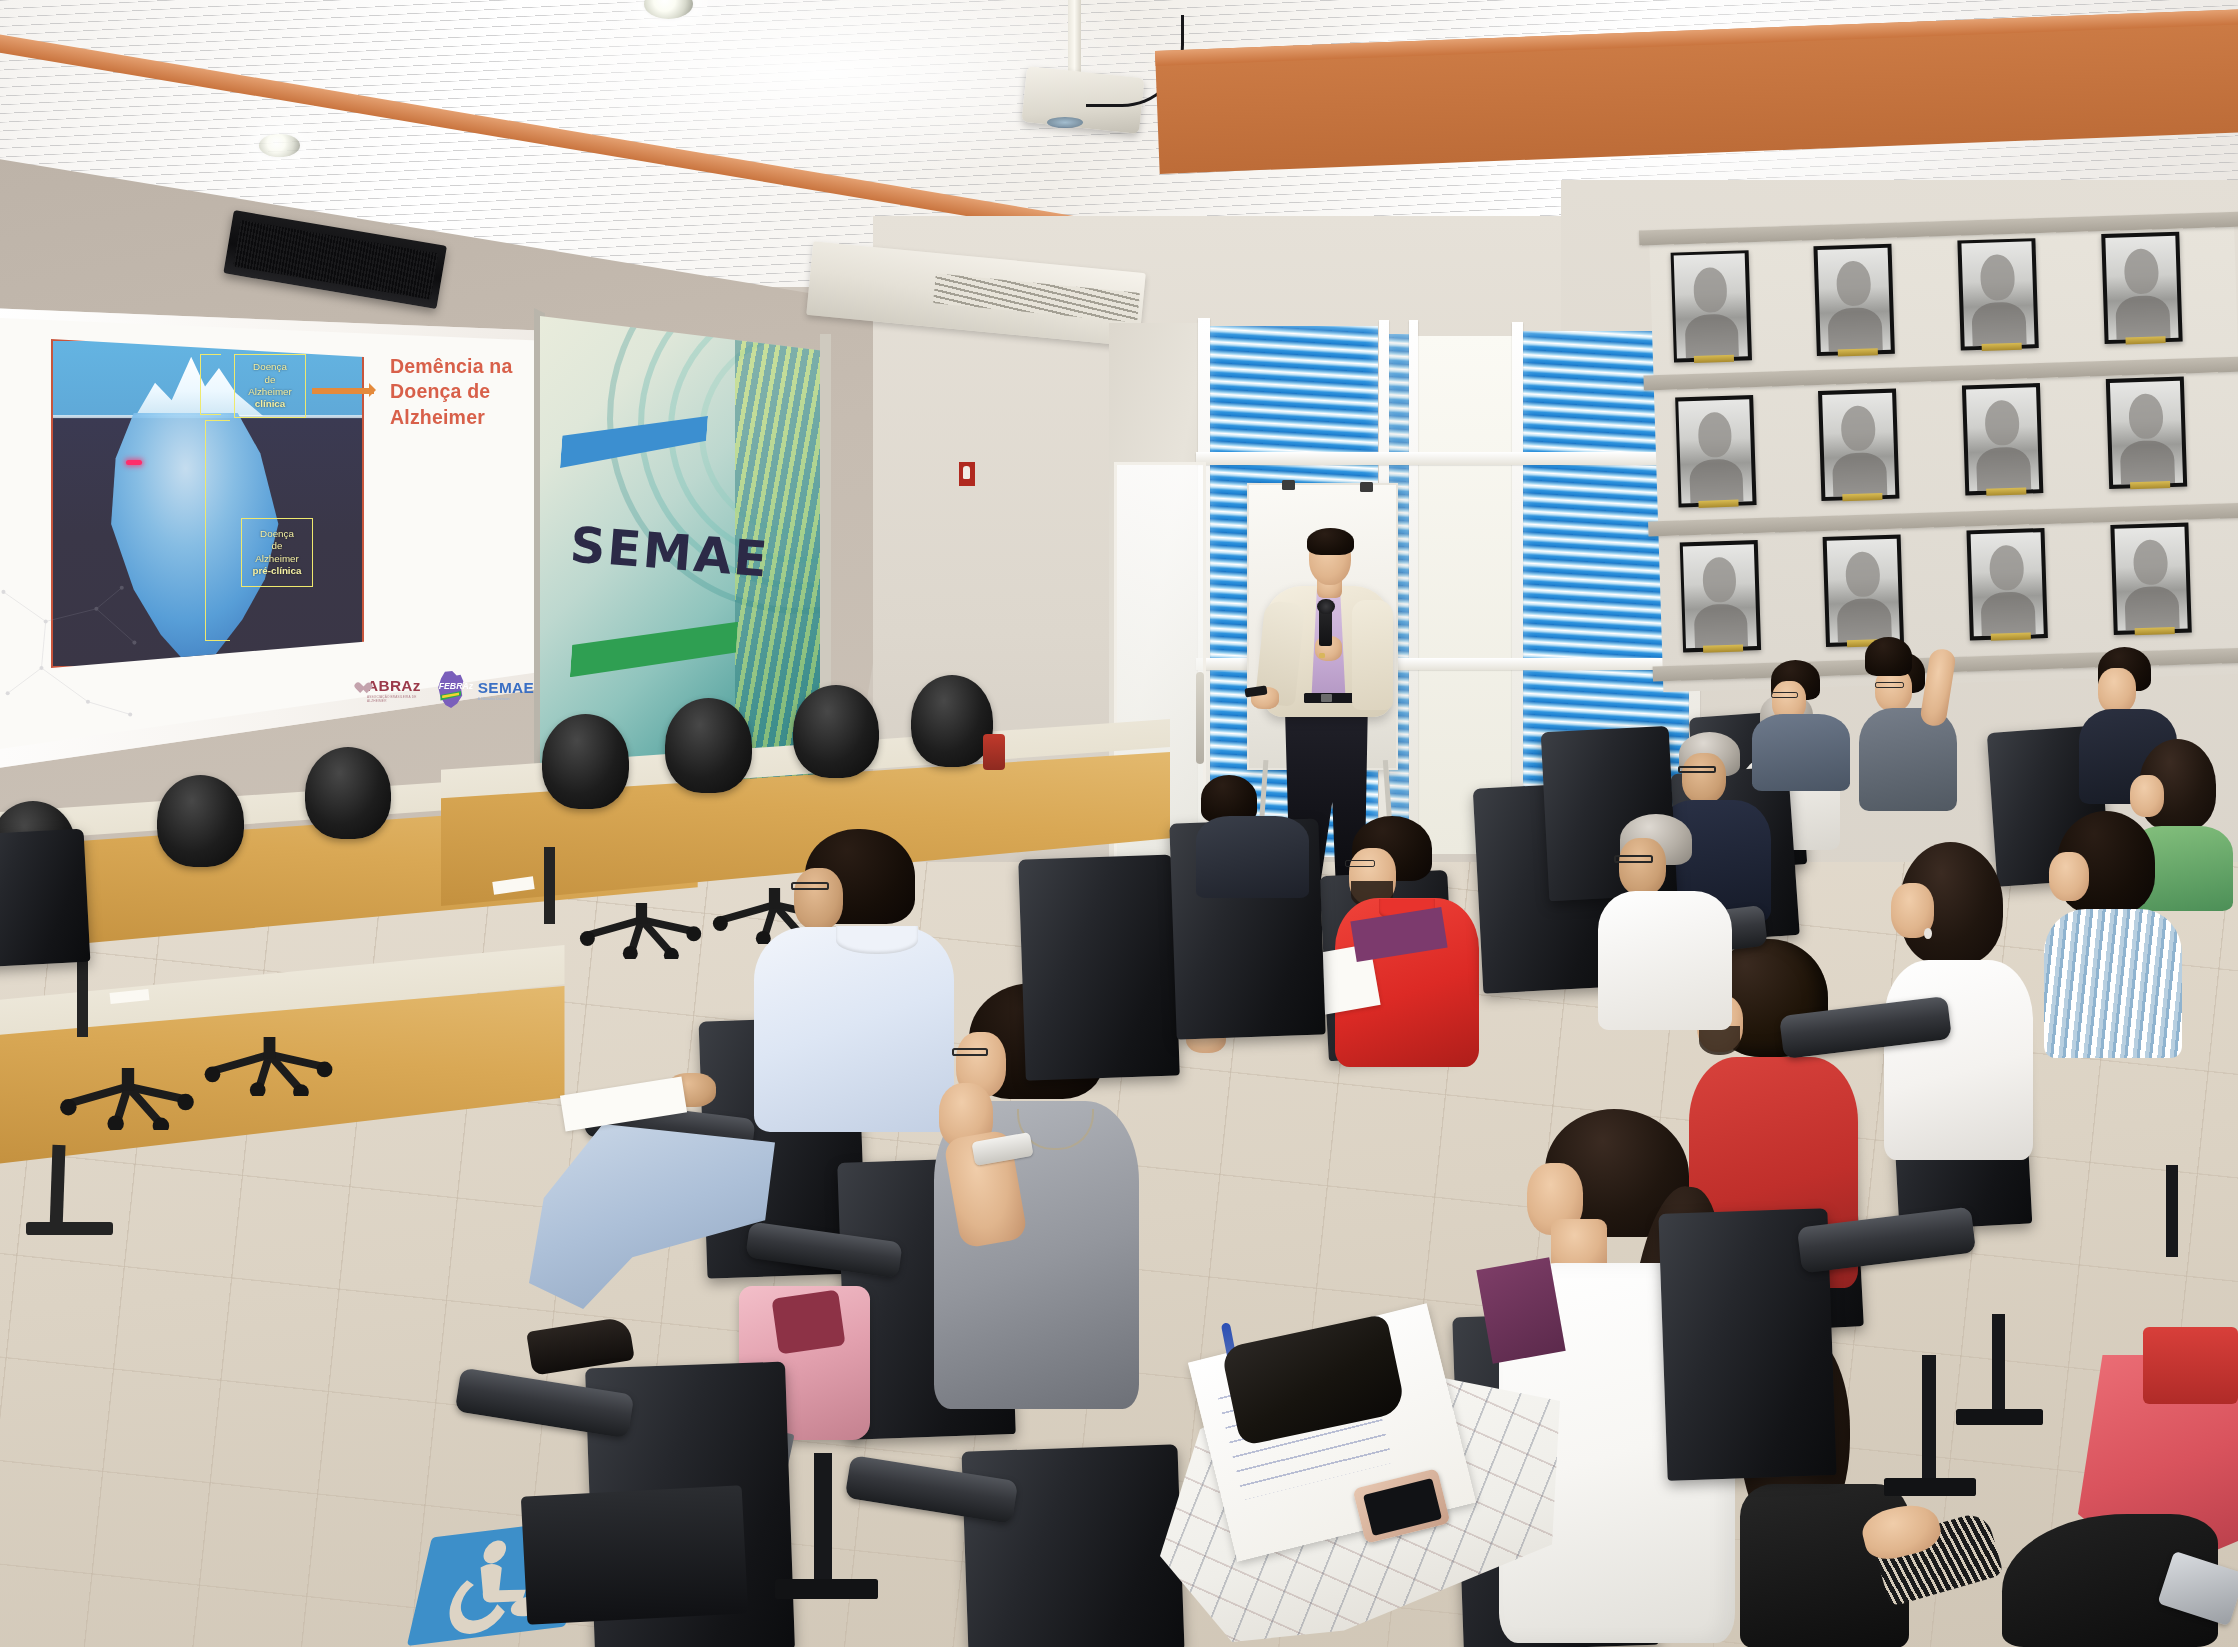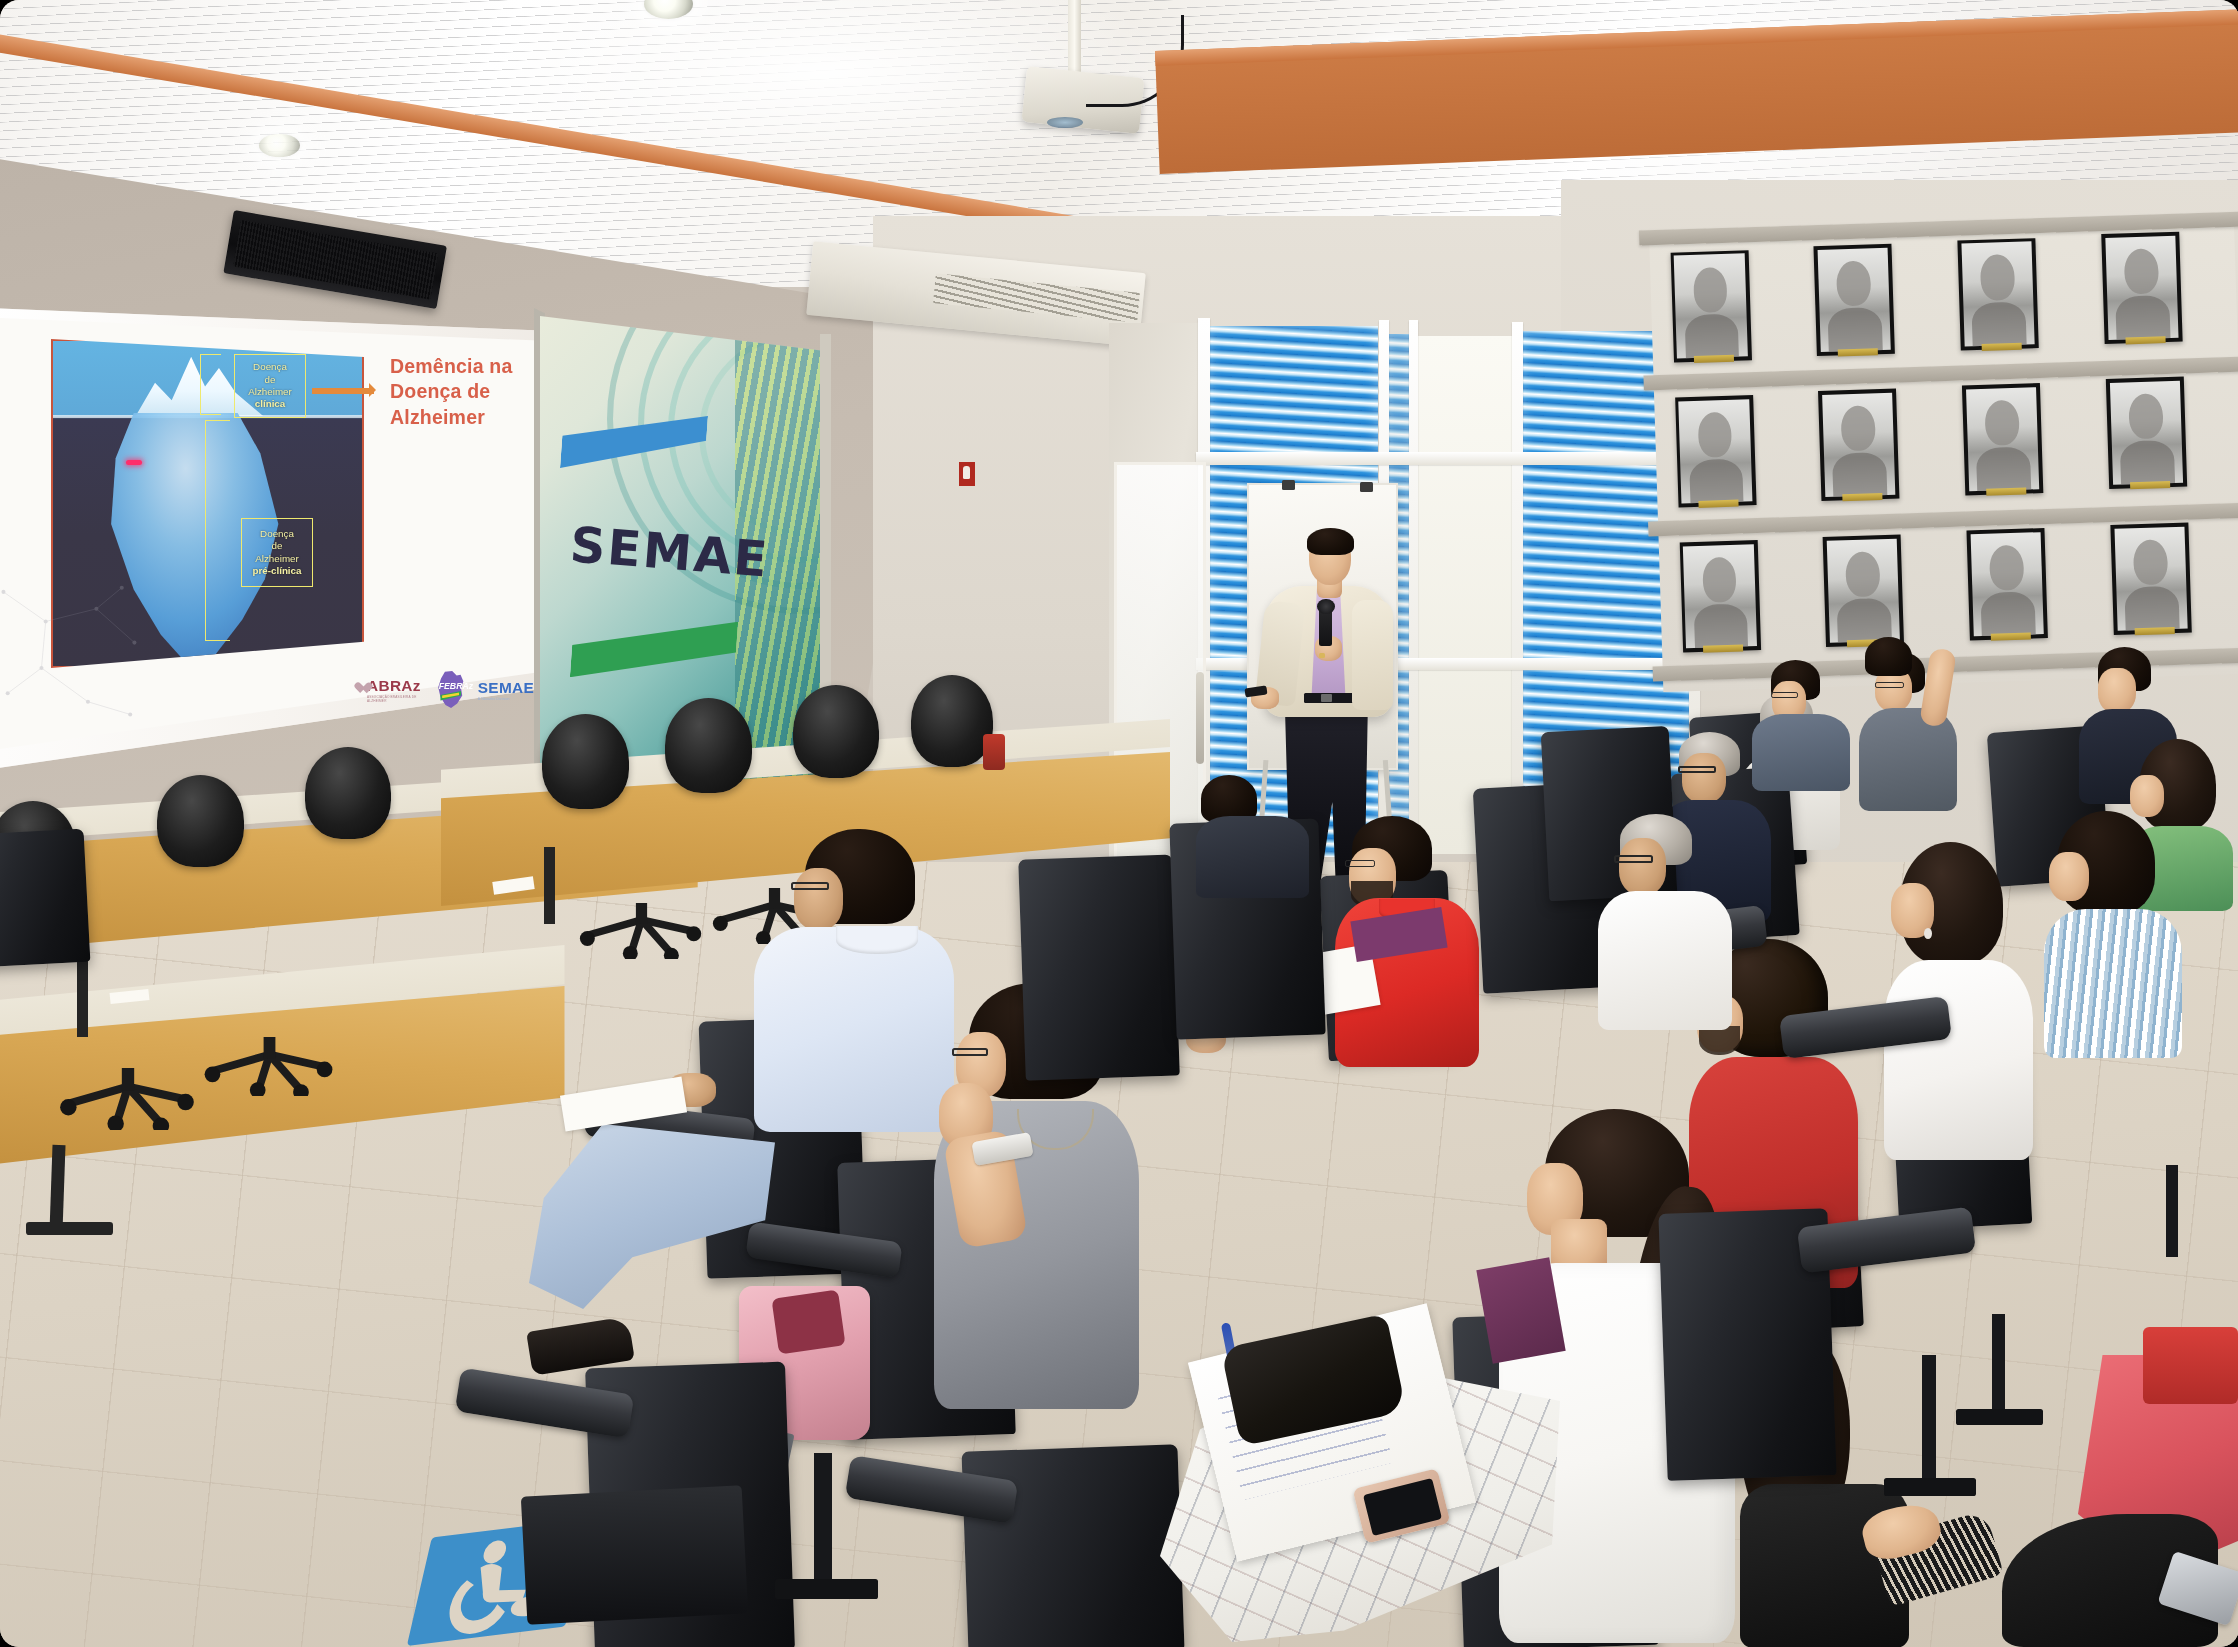--- a/index.html
+++ b/index.html
@@ -2,21 +2,20 @@
 <html style="font-size:8.2px"><head>
 <meta charset="utf-8">
 <title>Conference Room Presentation</title>
 <style>
   html,body{margin:0;padding:0;background:#000;}
   *{box-sizing:border-box;}
   #scene{
     position:relative;width:2239px;height:1647px;overflow:hidden;
     font-family:"Liberation Sans", sans-serif;
     background:#cfc7bd;
-    border-radius:19px;
   }
   .abs{position:absolute;}
 
   
   #ceiling{left:0;top:0;width:2239px;height:287px;
     background:
       repeating-linear-gradient(177deg, rgba(170,170,172,.55) 0px, rgba(170,170,172,.55) 0.5px, rgba(255,255,255,0) 1px, rgba(255,255,255,0) 8.7px),
       linear-gradient(115deg,#f5f3f0 0%,#ffffff 22%,#f2efea 48%,#ffffff 70%,#e9e5e0 100%);
   }
   #ceiling-glow-1{left:462px;top:-36px;width:719px;height:216px;

